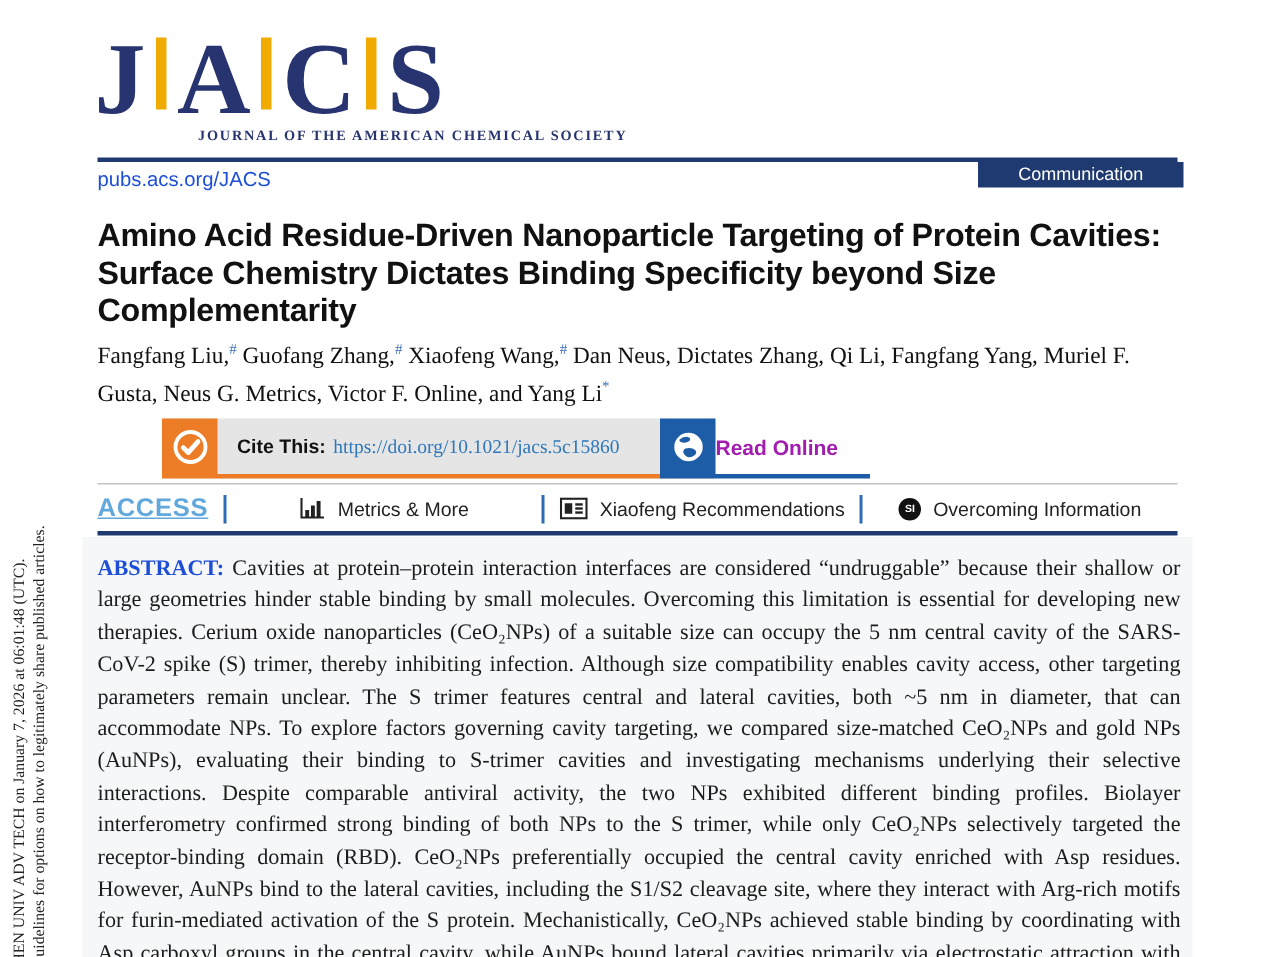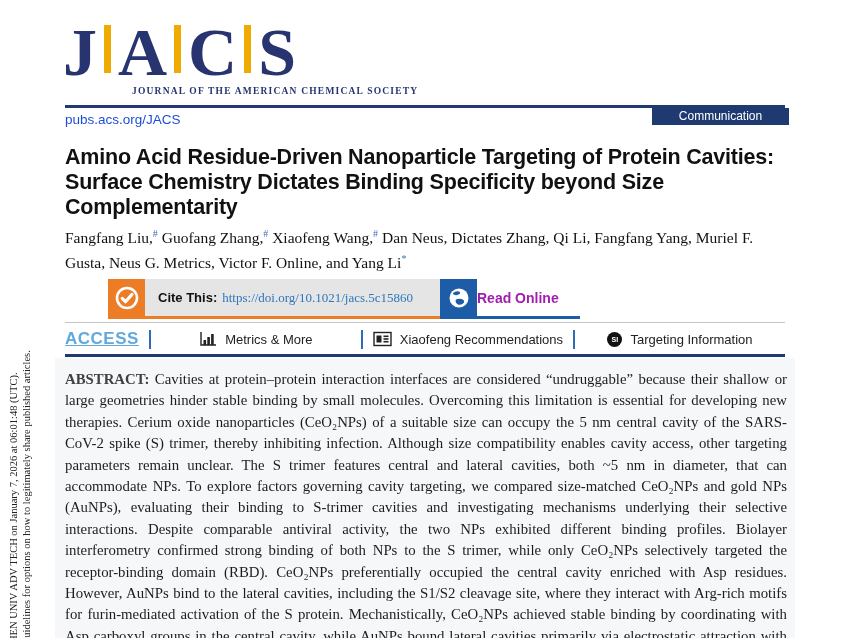--- a/index.html
+++ b/index.html
@@ -49,21 +49,21 @@
   .access-item{flex:1;display:flex;align-items:flex-end;justify-content:center;gap:8px;
     font-family:"Liberation Sans",sans-serif;font-size:13px;color:#222;cursor:pointer;}
   .si-circle{width:15px;height:15px;border-radius:50%;background:#111;color:#fff;
     font-family:"Liberation Sans",sans-serif;font-weight:bold;font-size:7px;line-height:15px;text-align:center;}
   .access-bottomline{position:absolute;left:65px;top:354px;width:720px;height:2.5px;background:#1f3a70;}
 
   
   .abstract-box{position:absolute;left:55px;top:358px;width:740px;height:280px;background:#f6f7f8;}
   .abstract-text{position:absolute;left:10px;top:11px;width:722px;text-align:justify;
     font-family:"Liberation Serif",serif;font-size:14.8px;line-height:21.4px;color:#1c1c1c;}
-  .abstract-label{font-weight:bold;color:#404040;}
+  .abstract-label{font-weight:bold;color:#1d4ed8;}
 </style>
 </head>
 <body>
 
 <div class="page">
 
   <div class="side-note">
     <div>HEN UNIV ADV TECH on January 7, 2026 at 06:01:48 (UTC).</div>
     <div>guidelines for options on how to legitimately share published articles.</div>
   </div>
@@ -127,21 +127,21 @@
         <rect x="3.5" y="4.5" width="5" height="7" fill="#222"></rect>
         <rect x="10.5" y="4.5" width="5" height="1.6" fill="#222"></rect>
         <rect x="10.5" y="7.2" width="5" height="1.6" fill="#222"></rect>
         <rect x="10.5" y="9.9" width="5" height="1.6" fill="#222"></rect>
       </svg>
       <span>Xiaofeng Recommendations</span>
     </div>
     <span class="vdiv"></span>
     <div class="access-item">
       <span class="si-circle">SI</span>
-      <span>Targeting Information</span>
+      <span>Overcoming Information</span>
     </div>
   </div>
   <div class="access-bottomline"></div>
 
   <div class="abstract-box">
     <div class="abstract-text">
       <span class="abstract-label">ABSTRACT:</span>
       <span>Cavities at protein–protein interaction interfaces are considered “undruggable” because their shallow or large geometries hinder stable binding by small molecules. Overcoming this limitation is essential for developing new therapies. Cerium oxide nanoparticles (CeO₂NPs) of a suitable size can occupy the 5 nm central cavity of the SARS-CoV-2 spike (S) trimer, thereby inhibiting infection. Although size compatibility enables cavity access, other targeting parameters remain unclear. The S trimer features central and lateral cavities, both ~5 nm in diameter, that can accommodate NPs. To explore factors governing cavity targeting, we compared size-matched CeO₂NPs and gold NPs (AuNPs), evaluating their binding to S-trimer cavities and investigating mechanisms underlying their selective interactions. Despite comparable antiviral activity, the two NPs exhibited different binding profiles. Biolayer interferometry confirmed strong binding of both NPs to the S trimer, while only CeO₂NPs selectively targeted the receptor-binding domain (RBD). CeO₂NPs preferentially occupied the central cavity enriched with Asp residues. However, AuNPs bind to the lateral cavities, including the S1/S2 cleavage site, where they interact with Arg-rich motifs for furin-mediated activation of the S protein. Mechanistically, CeO₂NPs achieved stable binding by coordinating with Asp carboxyl groups in the central cavity, while AuNPs bound lateral cavities primarily via electrostatic attraction with Arg residues. These findings suggest that residue-level recognition governs NP binding among sterically accessible protein cavities, with size compatibility enabling access and surface-residue matching defining binding selectivity. The insight provides a strategy for designing NPs to engage recessed features on protein surfaces previously inaccessible, enabling selective functional modulation and broader biomedical applications.</span>
     </div>
   </div>

